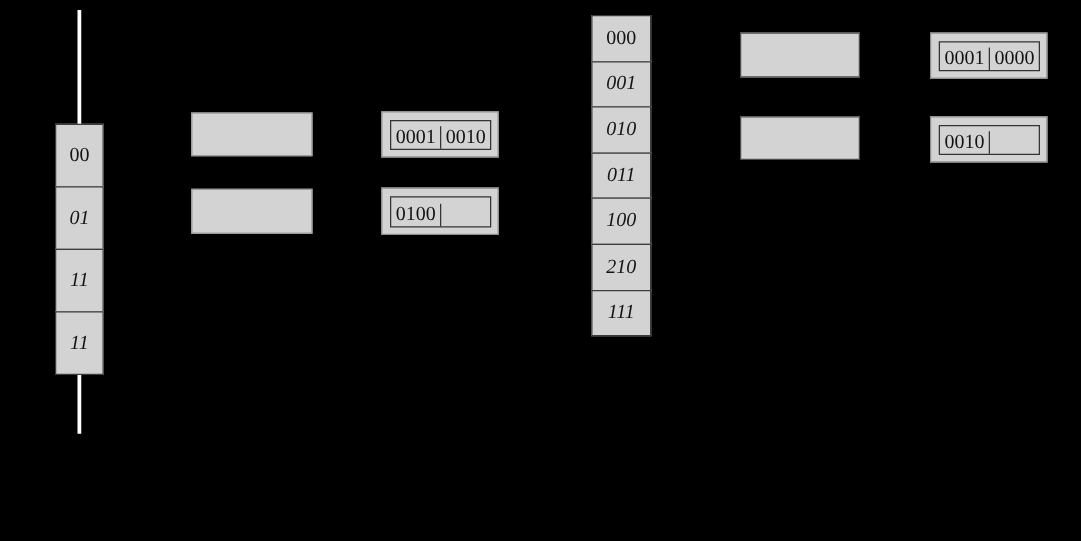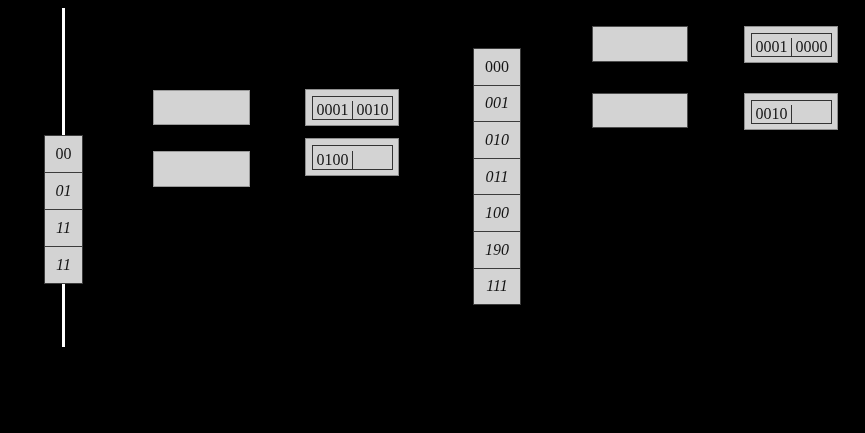--- a/index.html
+++ b/index.html
@@ -17,54 +17,54 @@
     color: #141414;
   }
   .vline {
     position: absolute;
     left: 62px;
     top: 8px;
     width: 3px;
     height: 339px;
     background: #ffffff;
   }
-  .col { position: absolute; margin-top: 36px; }
+  .col { position: absolute; }
   .cell {
     box-sizing: border-box;
     border: 1px solid #3c3c3c;
     background: #d3d3d3;
     display: flex;
     align-items: center;
     justify-content: center;
     font-size: 16px;
   }
   .cell + .cell { margin-top: -1px; font-style: italic; }
   .col-left { left: 44px; top: 99px; width: 39px; }
-  .col-left .cell { height: 38px; }
+  .col-left .cell { height: 51px; }
   .col-mid { left: 473px; top: 12px; width: 48px; }
   .col-mid .cell { height: 37.6px; }
   .grayrect {
     position: absolute;
     box-sizing: border-box;
     background: #d3d3d3;
   }
   .grayrect.light { border: 1px solid #9a9a9a; }
   .grayrect.dark  { border: 1px solid #4d4d4d; }
   #rect1 { left: 153px; top: 90px;  width: 97px; height: 35px; }
   #rect2 { left: 153px; top: 151px; width: 97px; height: 36px; }
   #rect3 { left: 592px; top: 26px;  width: 96px; height: 36px; }
   #rect4 { left: 592px; top: 93px;  width: 96px; height: 35px; }
   .split {
     position: absolute;
     box-sizing: border-box;
     background: #d3d3d3;
     border: 1px solid #8f8f8f;
   }
   #splitA { left: 305px; top: 89px;  width: 94px; height: 37px; }
-  #splitB { left: 305px; top: 138px; width: 94px; height: 38px; }
+  #splitB { left: 305px; top: 150px; width: 94px; height: 38px; }
   #splitC { left: 744px; top: 26px;  width: 94px; height: 37px; }
   #splitD { left: 744px; top: 93px;  width: 94px; height: 37px; }
   .split-inner {
     position: absolute;
     left: 6px; right: 5px; top: 6px; bottom: 5px;
     border: 1.5px solid #333333;
     display: flex;
     align-items: flex-end;
   }
   .sfield {
@@ -107,21 +107,21 @@
       <div class="sfield"></div>
     </div>
   </div>
 
   <div class="col col-mid">
     <div class="cell">000</div>
     <div class="cell">001</div>
     <div class="cell">010</div>
     <div class="cell">011</div>
     <div class="cell">100</div>
-    <div class="cell">190</div>
+    <div class="cell">210</div>
     <div class="cell">111</div>
   </div>
 
   <div class="grayrect dark" id="rect3"></div>
   <div class="grayrect dark" id="rect4"></div>
 
   <div class="split" id="splitC">
     <div class="split-inner">
       <div class="sfield first">0001</div>
       <div class="sfield">0000</div>

